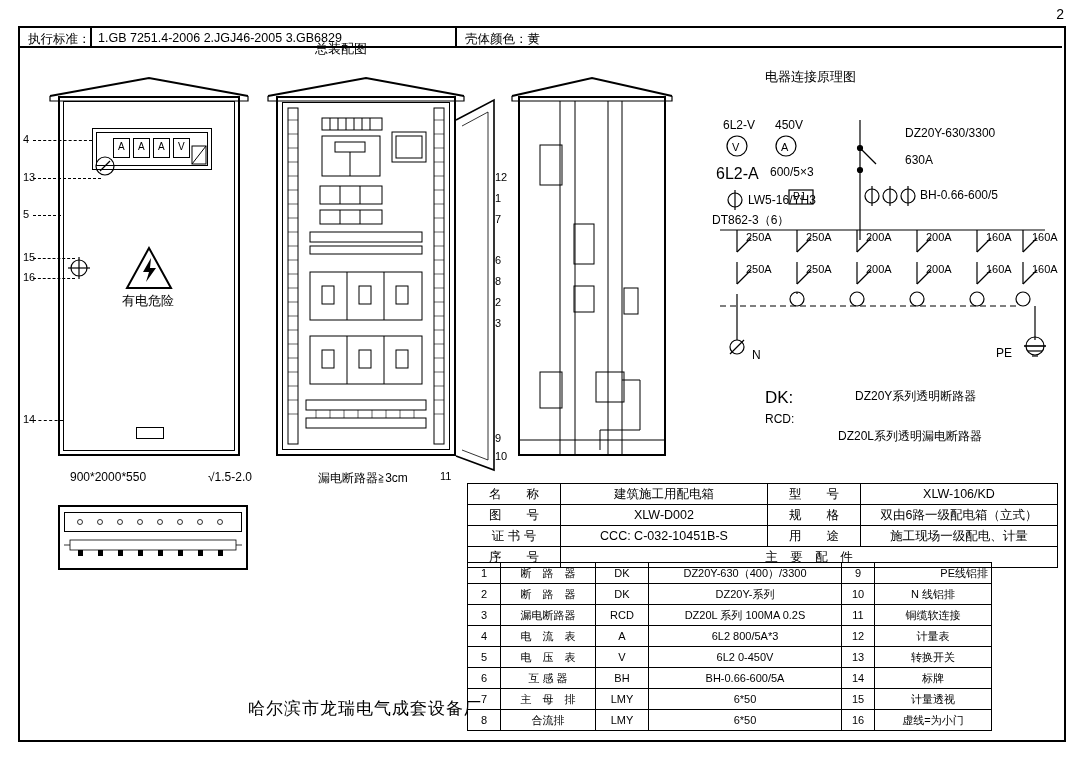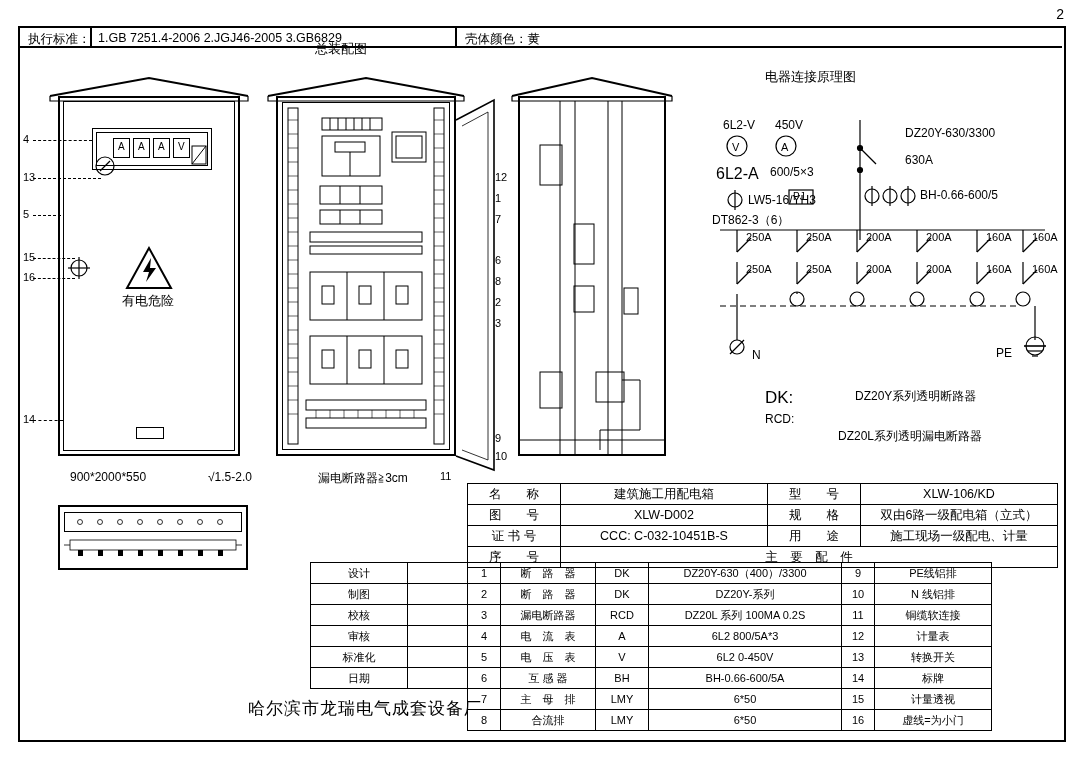--- a/index.html
+++ b/index.html
@@ -403,59 +403,31 @@
       <td class="big">用　　途</td>
       <td class="big">施工现场一级配电、计量</td>
     </tr>
     <tr>
       <td class="big">序　　号</td>
       <td colspan="3" class="big">主　要　配　件</td>
     </tr>
   </tbody>
     </table>
 
-  <table class="tbl" style="left:310px;top:562px;">
-    <tbody>
-        <tr>
-          <td style="width:90px;">设计</td>
-          <td style="width:60px;border-left:none;border-right:none;"></td>
-        </tr>
-    <tr>
-          <td>制图</td>
-          <td style="border-left:none;border-right:none;"></td>
-        </tr>
-    <tr>
-          <td>校核</td>
-          <td style="border-left:none;border-right:none;"></td>
-        </tr>
-    <tr>
-          <td>审核</td>
-          <td style="border-left:none;border-right:none;"></td>
-        </tr>
-    <tr>
-          <td>标准化</td>
-          <td style="border-left:none;border-right:none;"></td>
-        </tr>
-    <tr>
-          <td>日期</td>
-          <td style="border-left:none;border-right:none;"></td>
-        </tr>
-  </tbody>
-    </table>
   <div class="factory" style="left:248px;top:697px;">哈尔滨市龙瑞电气成套设备厂</div>
 
   <table class="tbl" style="left:467px;top:562px;">
     <tbody>
         <tr>
       <td style="width:26px;">1</td>
       <td style="width:88px;">断　路　器</td>
       <td style="width:46px;">DK</td>
       <td style="width:186px;">DZ20Y-630（400）/3300</td>
       <td style="width:26px;">9</td>
-      <td style="width:110px;">PE线铝排</td>
+      <td style="width:110px;text-align:right;">PE线铝排</td>
     </tr>
     <tr>
       <td>2</td>
       <td>断　路　器</td>
       <td>DK</td>
       <td>DZ20Y-系列</td>
       <td>10</td>
       <td>N 线铝排</td>
     </tr>
     <tr>

